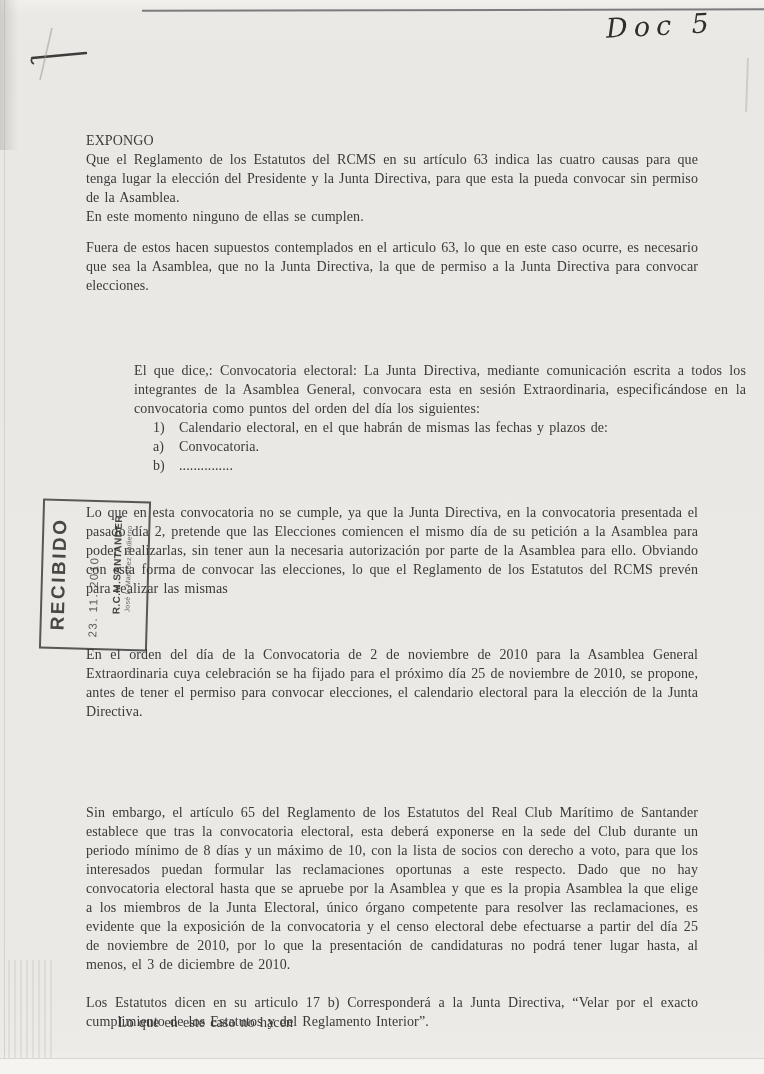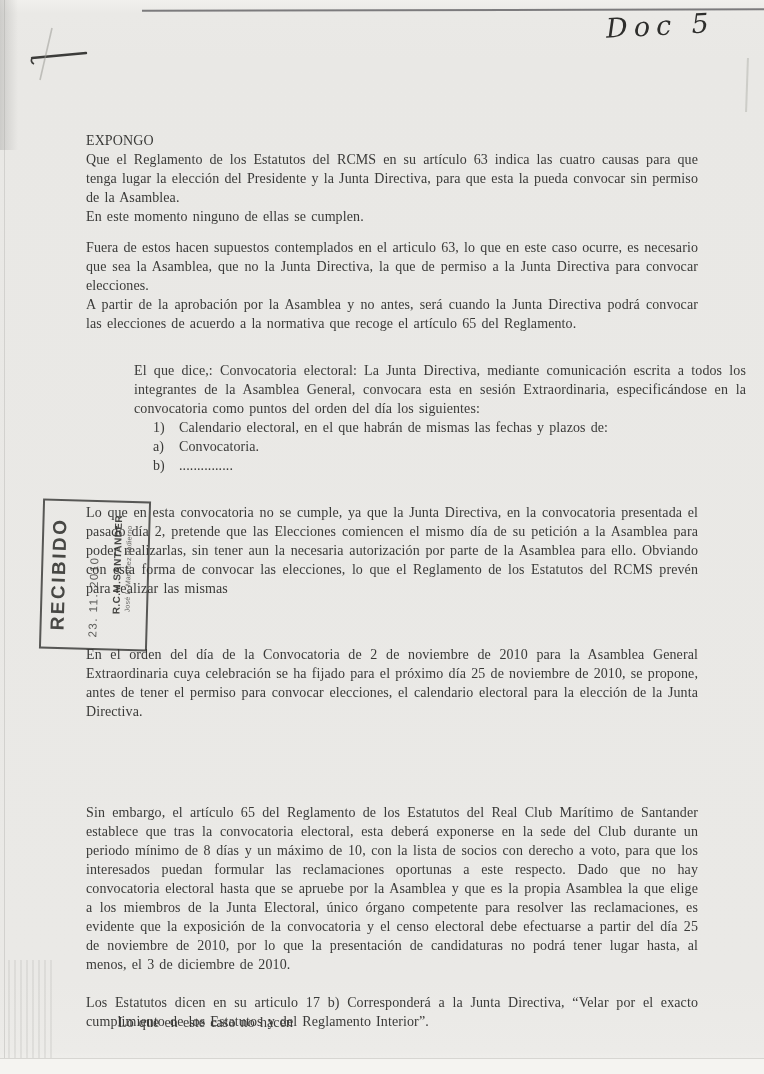--- a/index.html
+++ b/index.html
@@ -100,21 +100,20 @@
 
   <div class="para plain" id="blk-expongo">EXPONGO</div>
 
   <div class="para" id="blk-p1">
     <div>Que el Reglamento de los Estatutos del RCMS en su artículo 63 indica las cuatro causas para que tenga lugar la elección del Presidente y la Junta Directiva, para que esta la pueda convocar sin permiso de la Asamblea.</div>
     <div class="plain">En este momento ninguno de ellas se cumplen.</div>
   </div>
 
   <div class="para" id="blk-p2">
     <div>Fuera de estos hacen supuestos contemplados en el articulo 63, lo que en este caso ocurre, es necesario que sea la Asamblea, que no la Junta Directiva, la que de permiso a la Junta Directiva para convocar elecciones.</div>
-    <div>A partir de la aprobación por la Asamblea y no antes, será cuando la Junta Directiva podrá convocar las elecciones de acuerdo a la normativa que recoge el artículo 65 del Reglamento.</div>
   </div>
 
   <div class="para" id="blk-p3">
     <div>El que dice,: Convocatoria electoral: La Junta Directiva, mediante comunicación escrita a todos los integrantes de la Asamblea General, convocara esta en sesión Extraordinaria, especificándose en la convocatoria como puntos del orden del día los siguientes:</div>
     <div class="list-line">
       <span class="list-marker">1)</span>
       <span>Calendario electoral, en el que habrán de mismas las fechas y plazos de:</span>
     </div>
     <div class="list-line">
       <span class="list-marker">a)</span>

